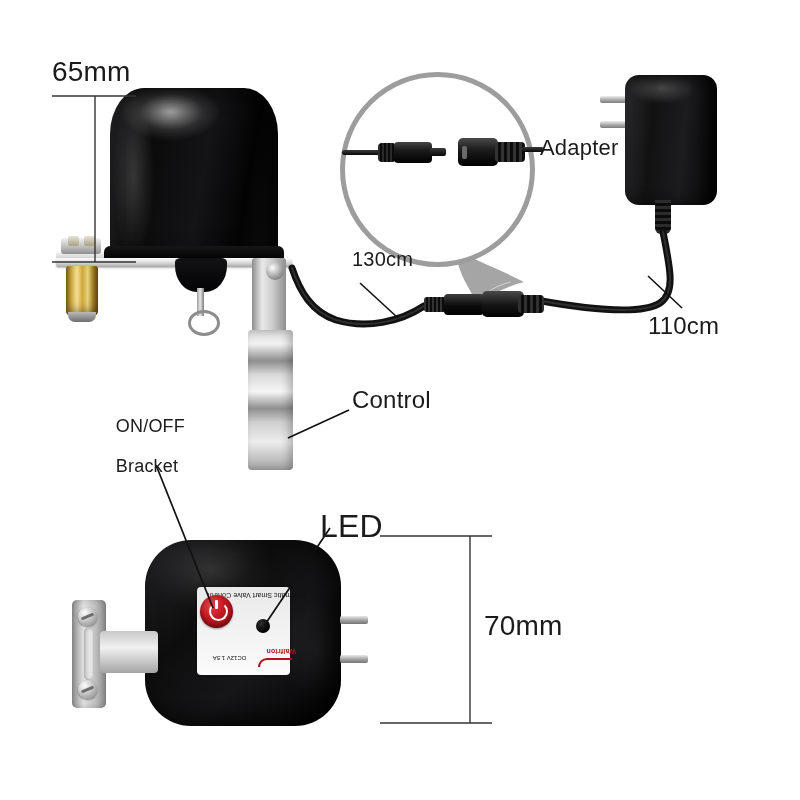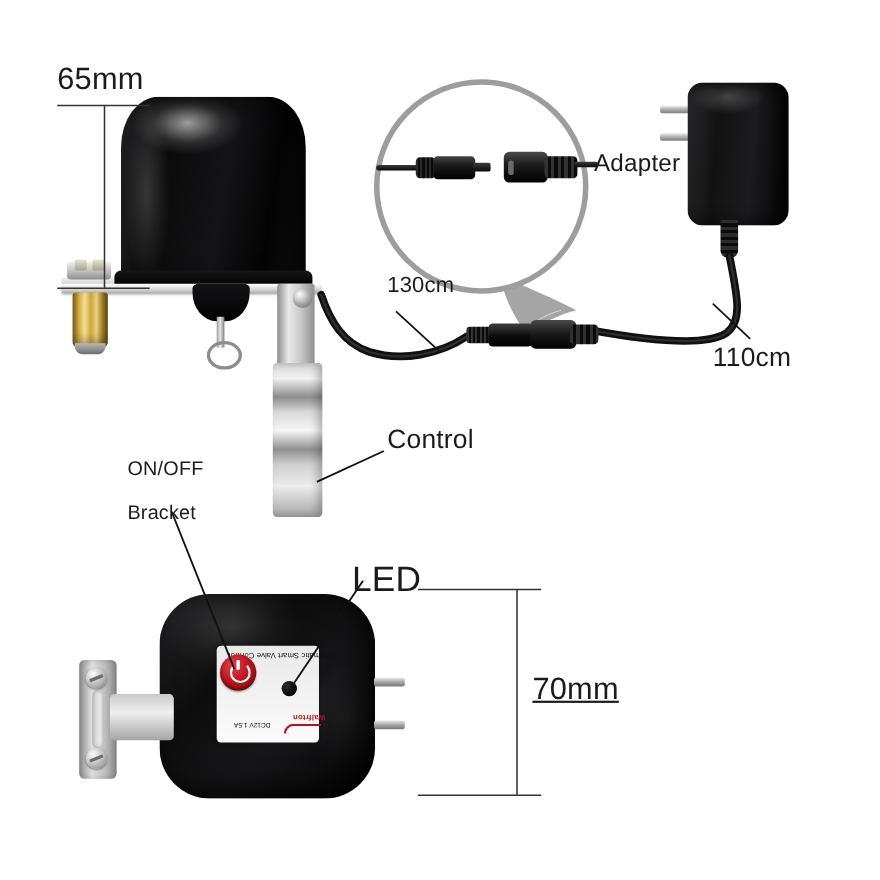--- a/index.html
+++ b/index.html
@@ -224,21 +224,21 @@
     background:linear-gradient(180deg,#eaeaea,#a0a0a0 55%,#767676);}
 
   
   #t65   {left:52px;  top:56px;  font-size:28px;}
   #t130  {left:352px; top:248px; font-size:20px;}
   #t110  {left:648px; top:313px; font-size:24px;}
   #tAdapter{left:540px;top:136px; font-size:22px;}
   #tBracket{left:352px;top:387px; font-size:24px;}
   #tOnOff{left:95px;  top:396px; font-size:18px; text-align:left;}
   #tLED  {left:320px; top:499px; font-size:32px;margin-top:10px;}
-  #t70   {left:484px; top:610px; font-size:28px;text-decoration:underline;}
+  #t70   {left:484px; top:610px; font-size:28px;}
 </style>
 </head>
 <body>
 
 <div id="stage">
 
   <div class="abs" id="plateShadowBar"></div>
   <div class="abs" id="brassNut"></div>
   <div class="abs" id="brassBolt1"></div>
   <div class="abs" id="brassBolt2"></div>

